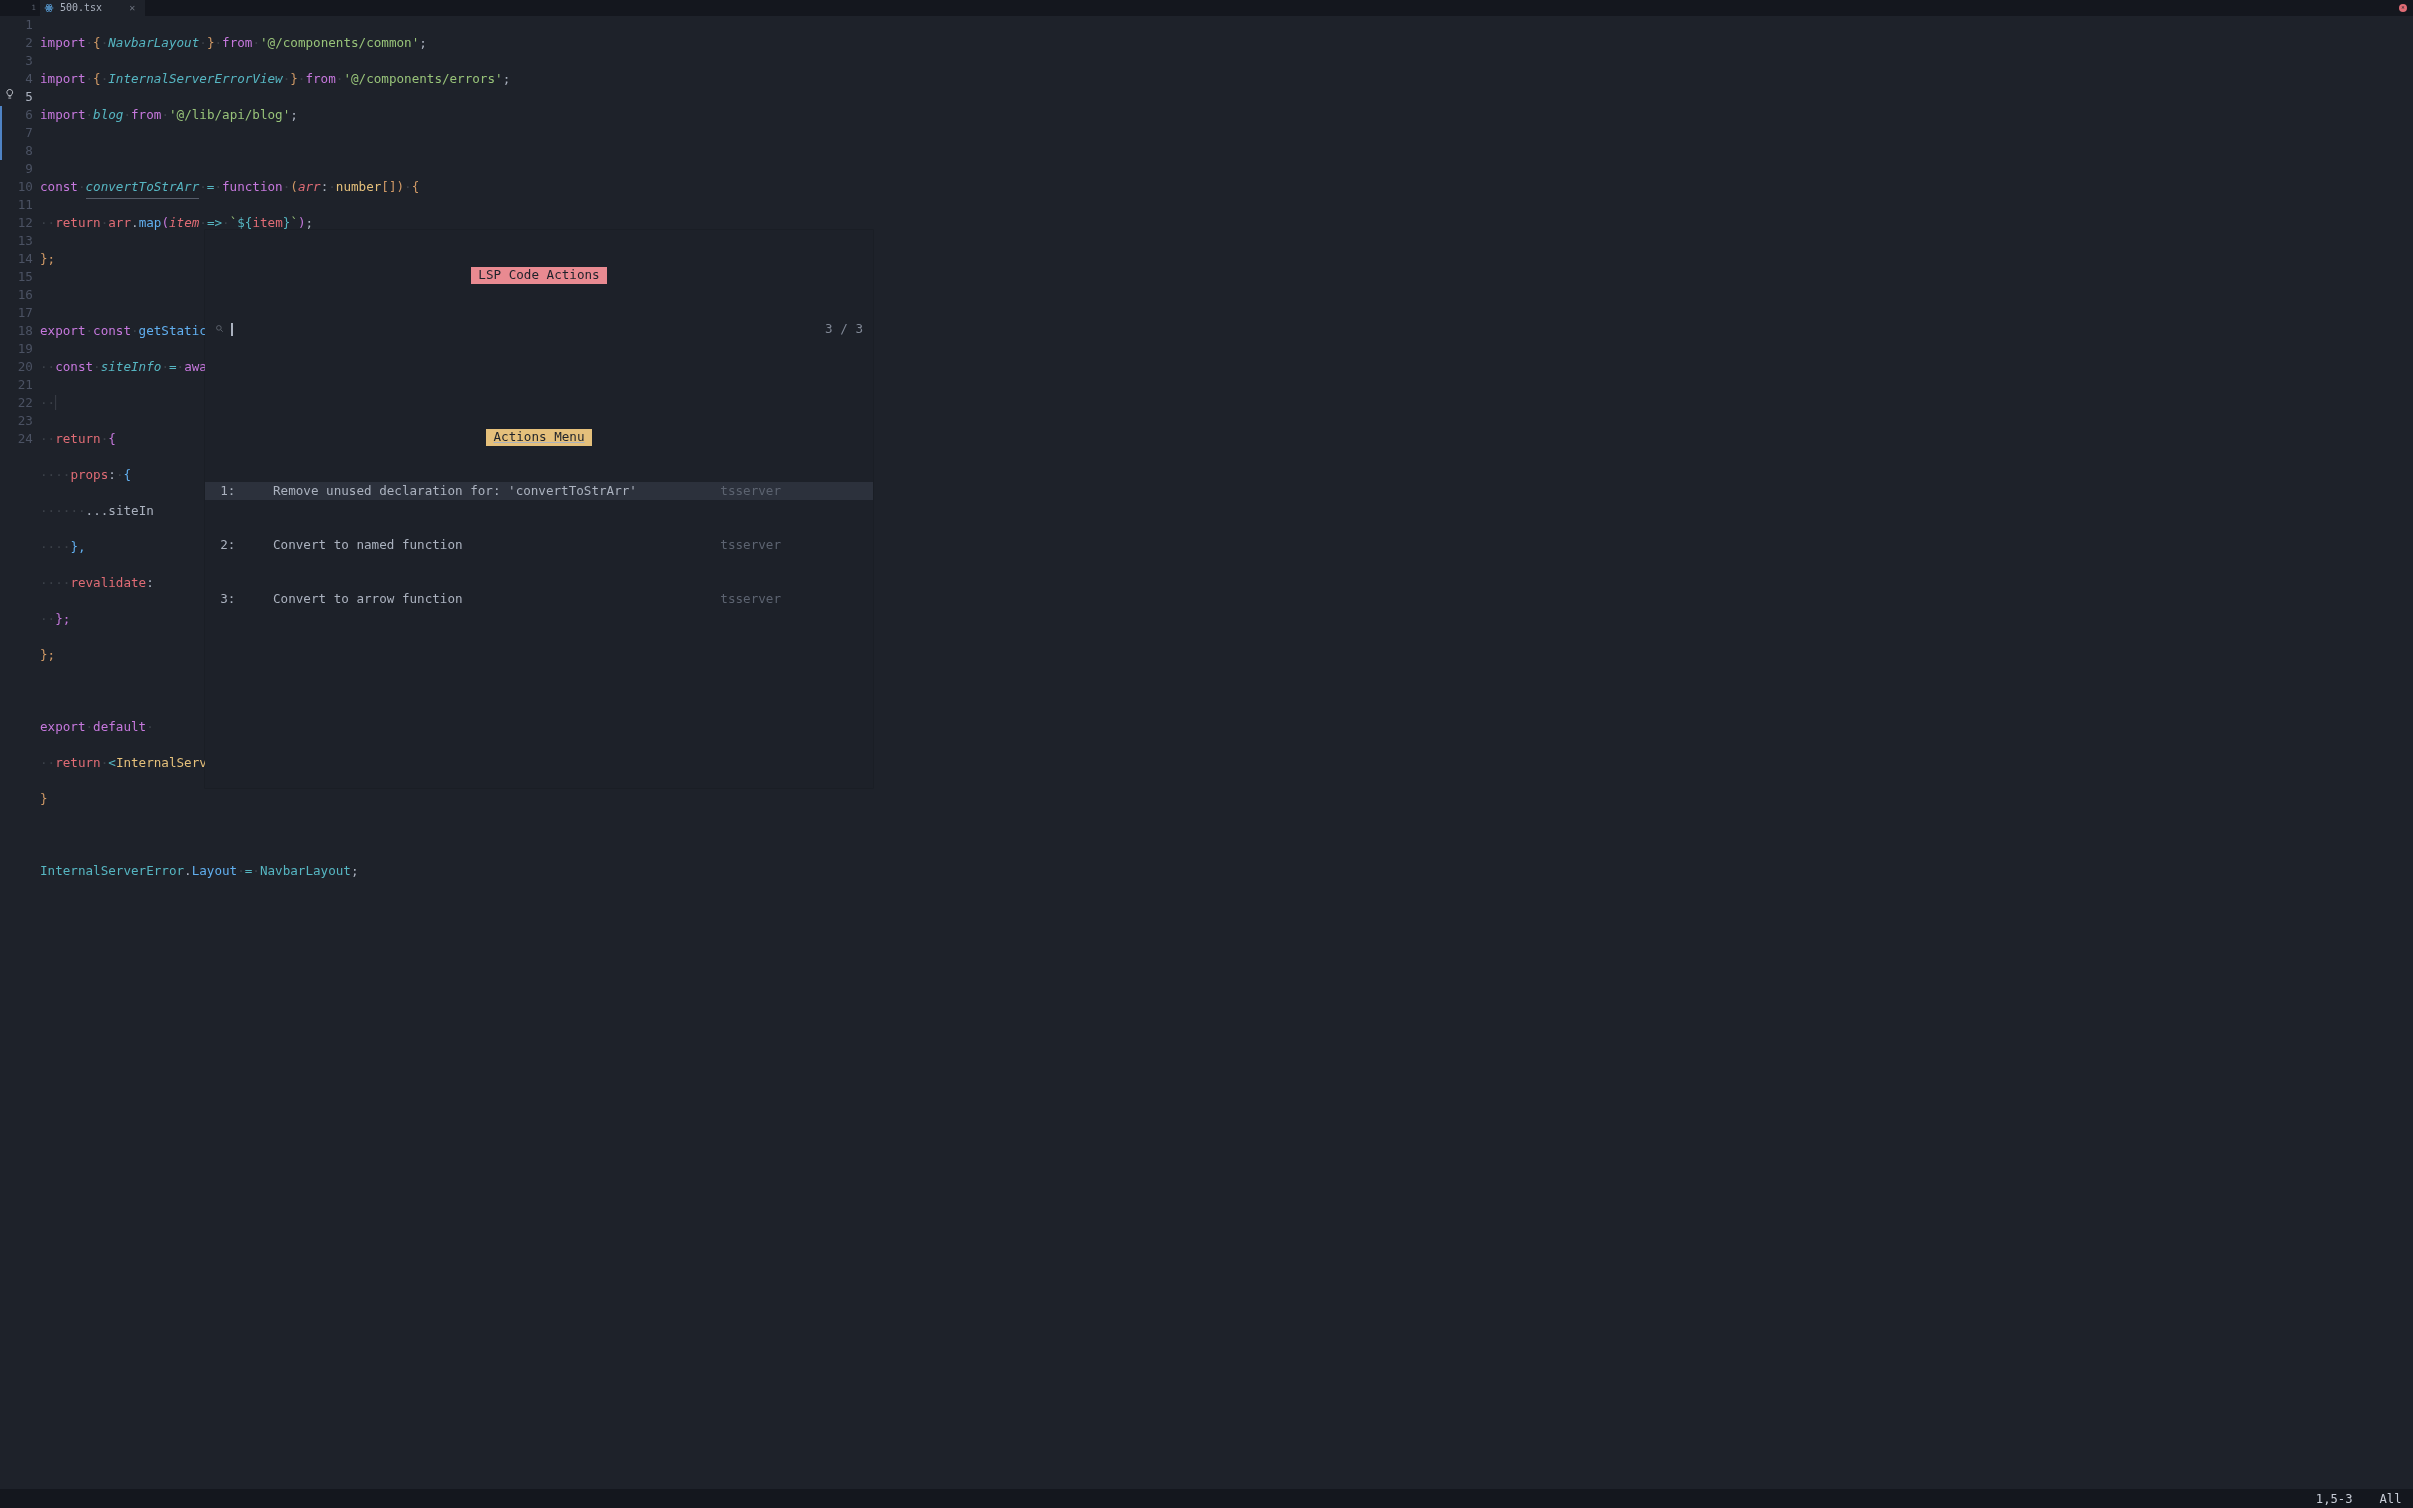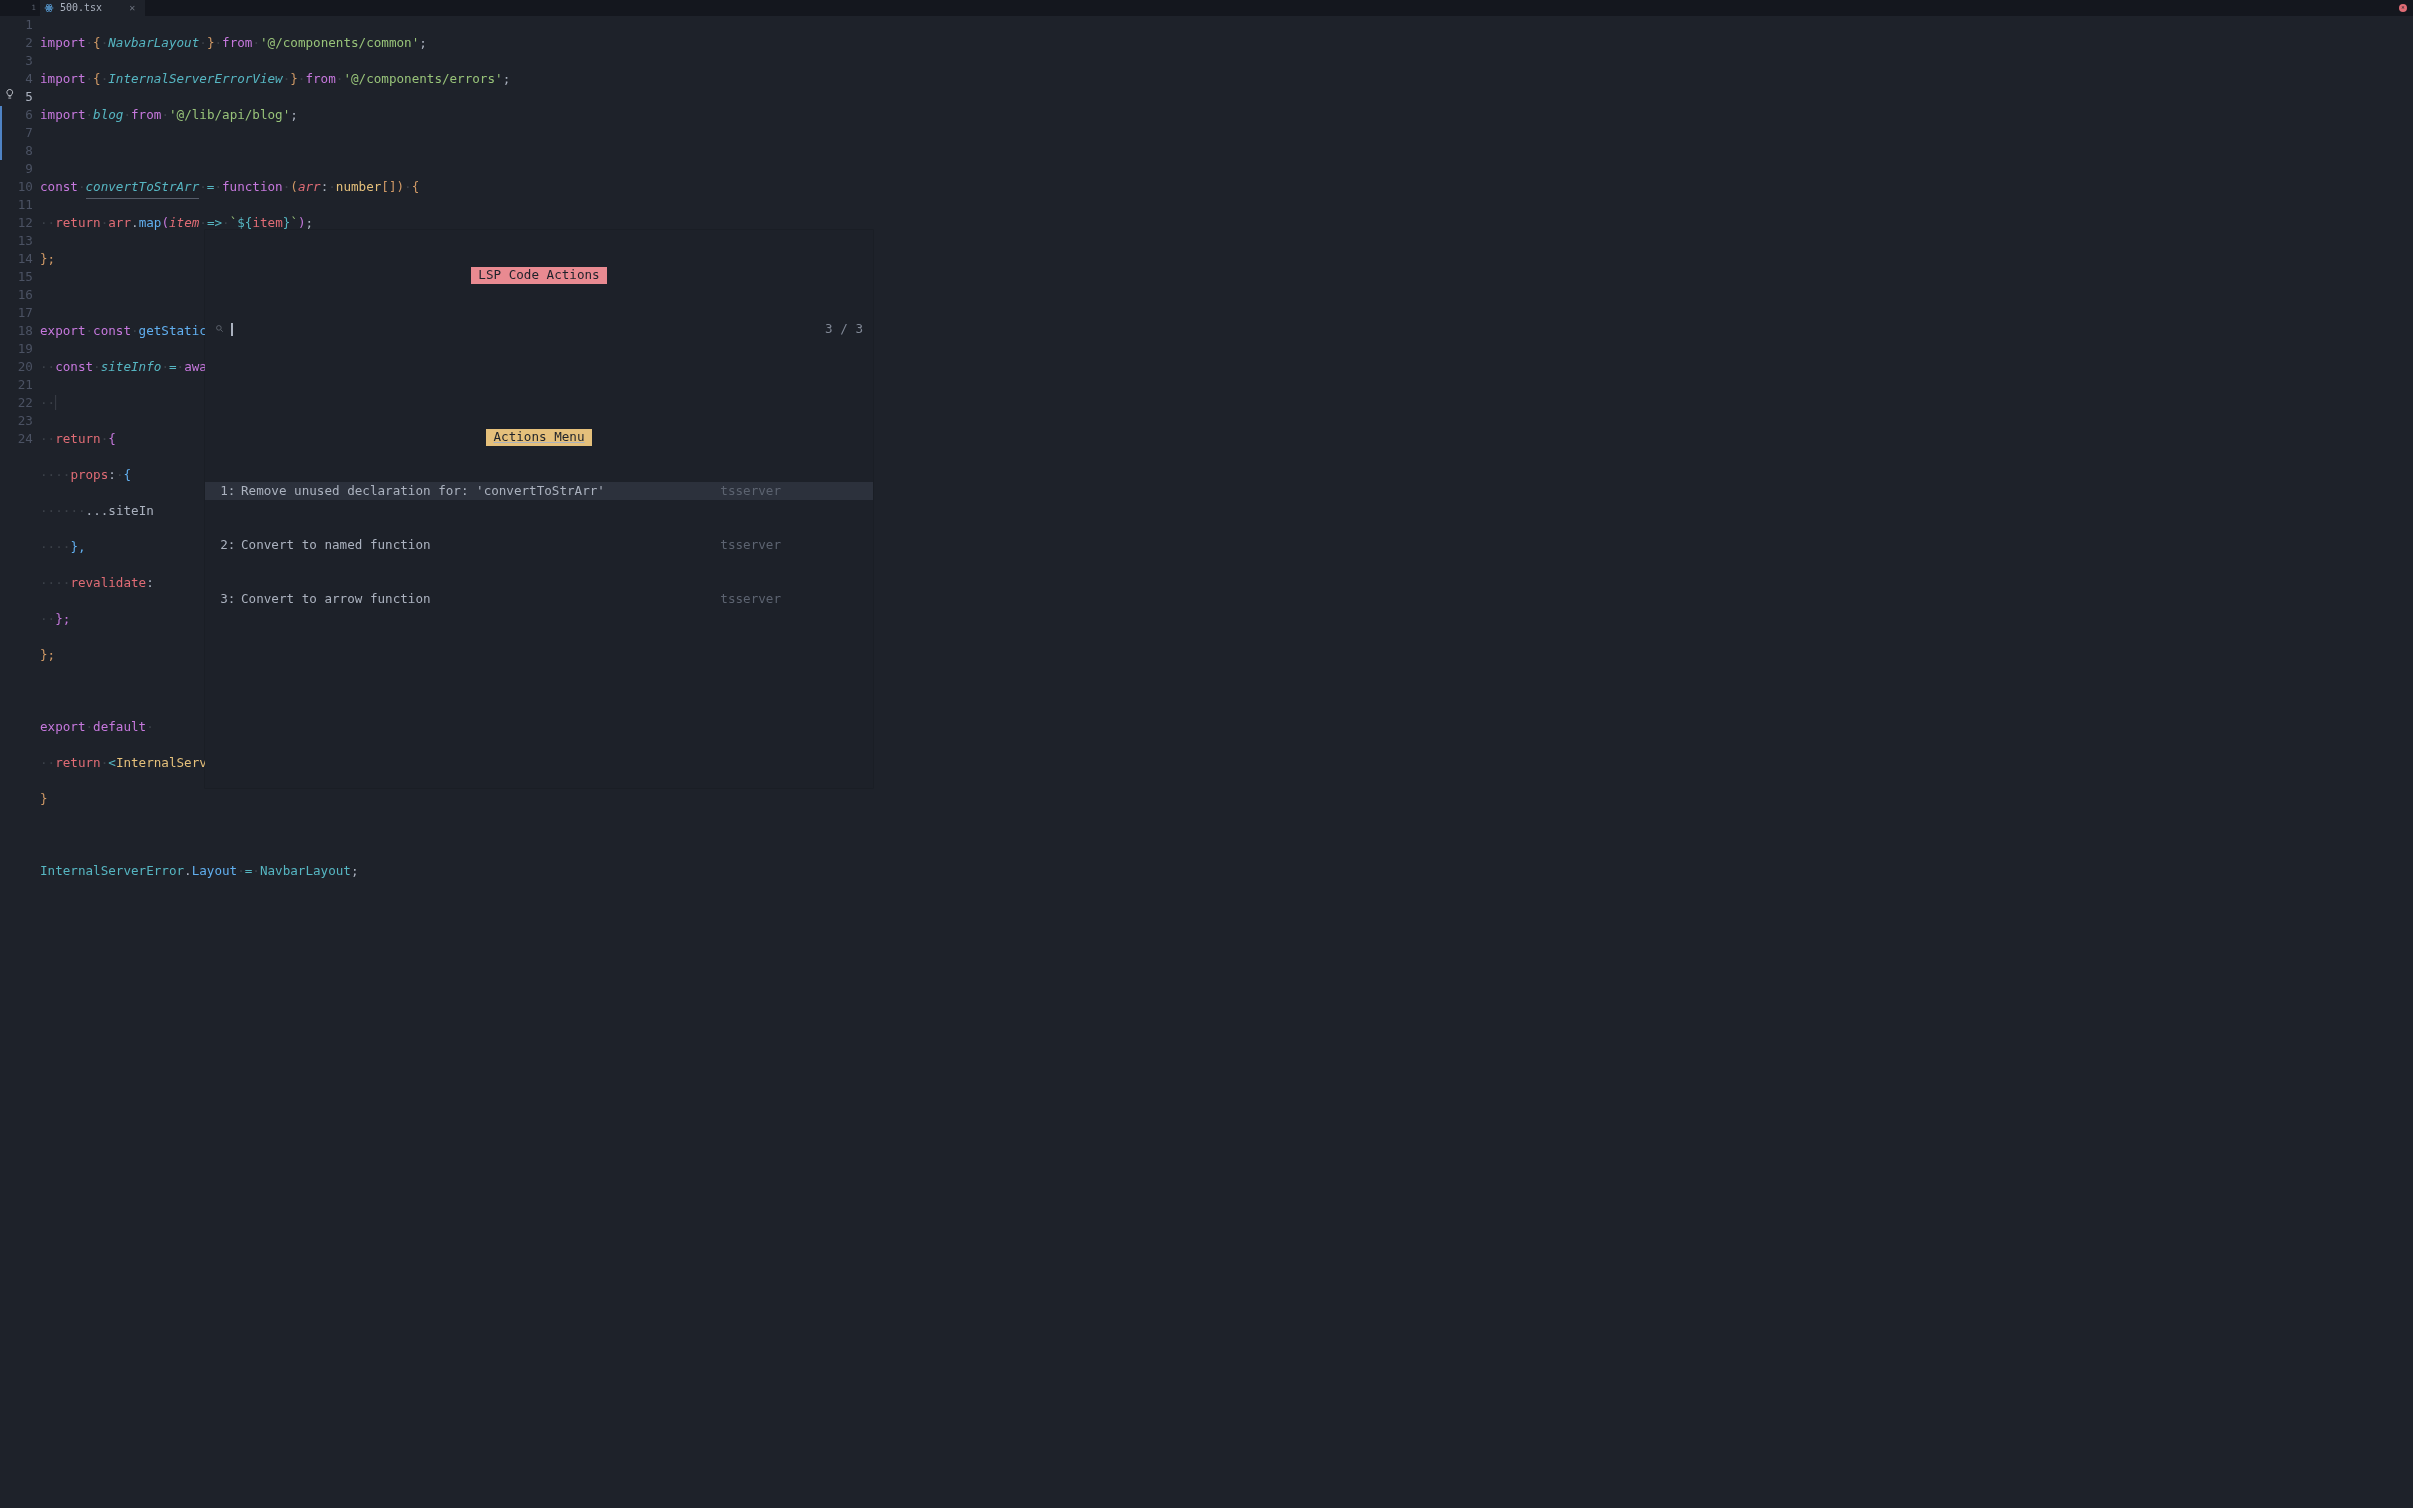--- a/index.html
+++ b/index.html
@@ -155,21 +155,21 @@
     font-weight: 500;
   }
   .popup .action {
     height: 18px; display: flex; align-items: center;
     color: #abb2bf;
   }
   .popup .action.selected { background: #2c313c; }
   .popup .action .num-pfx {
     width: 36px; text-align: right; padding-right: 5.7px;
   }
-  .popup .action .label { flex: 0 0 auto; }
+  .popup .action .label { flex: 0 0 auto; margin-left: 32px; }
   .popup .action .src { margin-left: auto; padding-right: 92px; color: #5c6370; }
   .popup .spacer-rows .line { height: 18px; }
 
   
   .status-bar {
     height: 18.7px;
     background: #14171e;
     display: flex; align-items: center;
     padding: 0 11.5px;
     color: #abb2bf;
@@ -295,15 +295,19 @@
           <span class="label">Convert to arrow function</span>
           <span class="src">tsserver</span>
         </div>
         <div class="spacer-rows">
           <span class="line"></span><span class="line"></span>
         </div>
       </div>
     </div>
   </div>
 
+  <div class="status-bar">
+    <span class="pos">1,5-3</span>
+    <span class="all">All</span>
+  </div>
 
 </div>
 
 
 </body></html>

